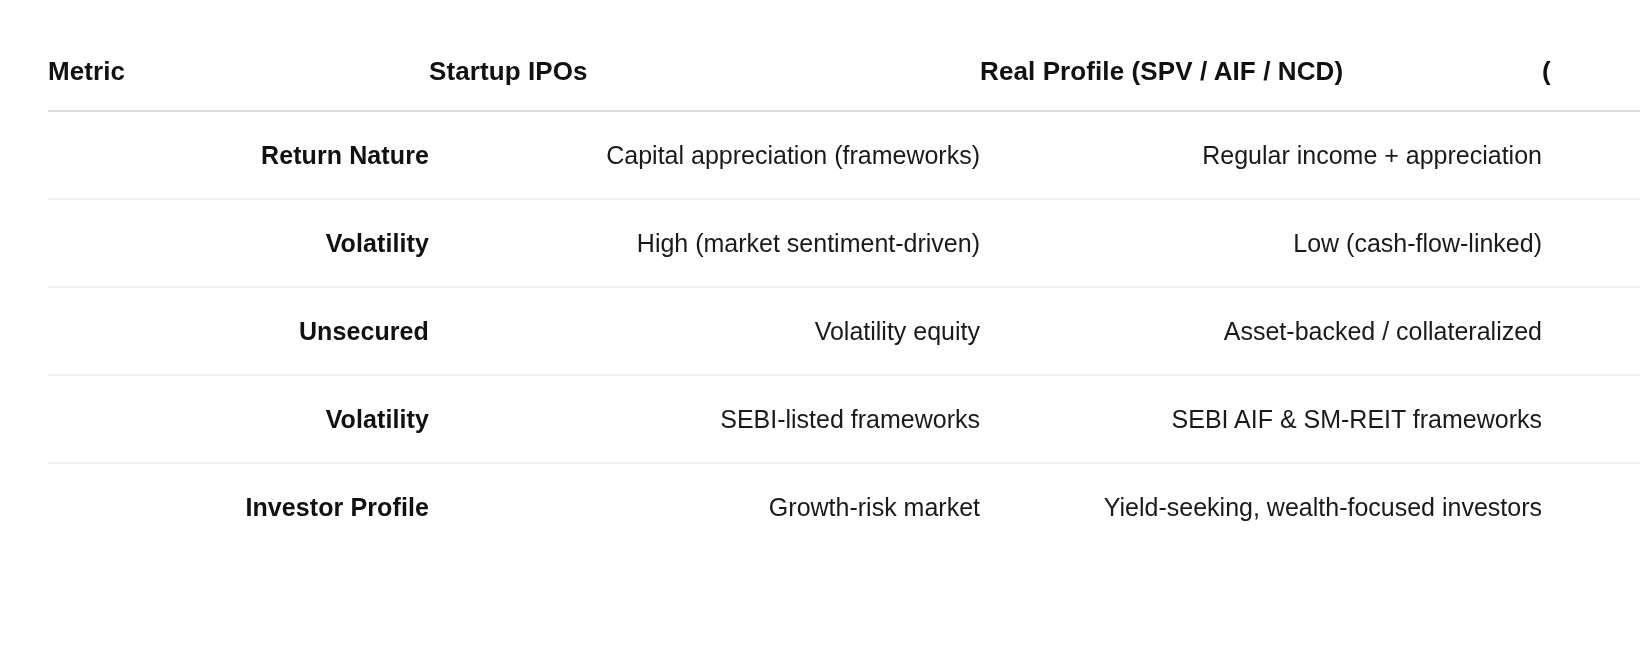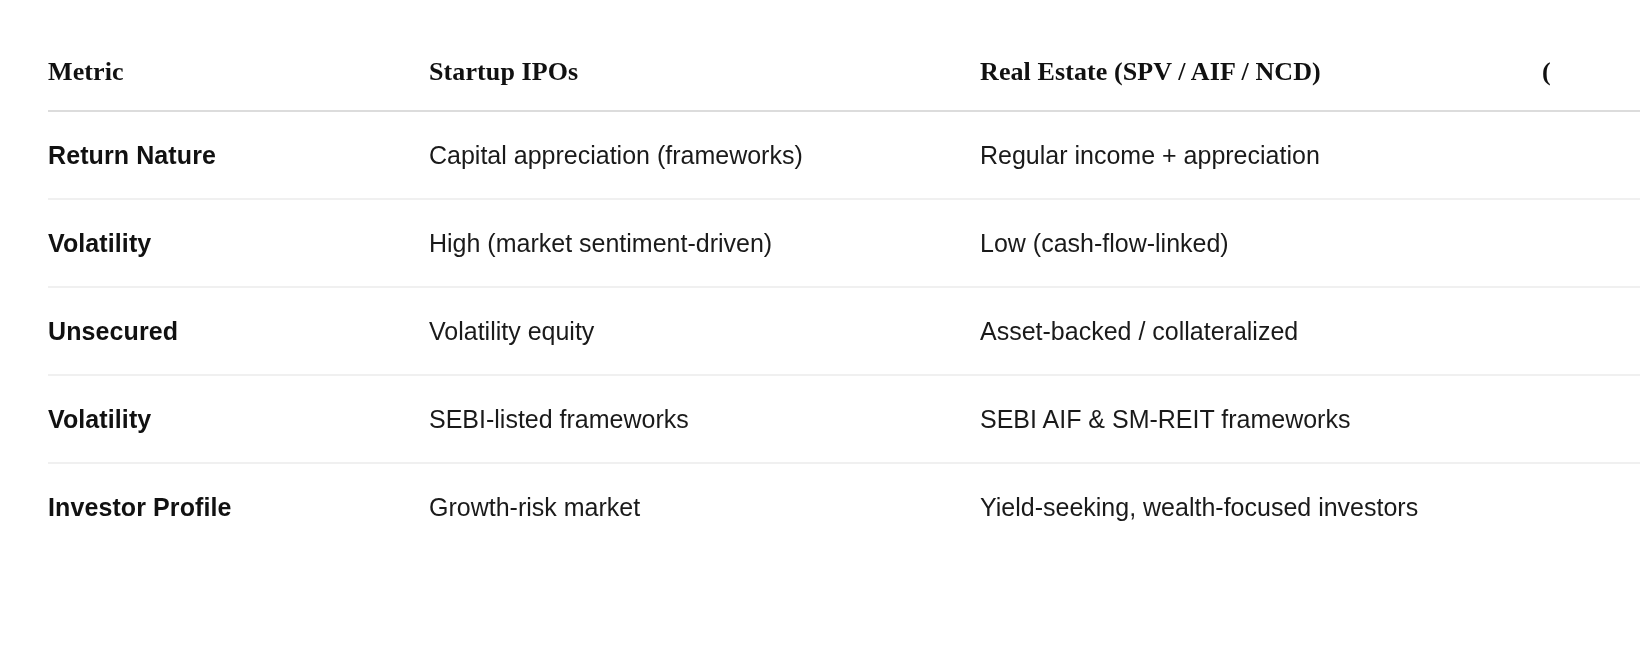--- a/index.html
+++ b/index.html
@@ -52,25 +52,24 @@
     text-align: left;
     vertical-align: bottom;
     font-size: 26px;
     font-weight: bold;
     line-height: 1.2;
     color: #111111;
     letter-spacing: 0.1px;
     padding: 0 0 23px 0;
     border-bottom: 2px solid #dcdcdc;
     white-space: nowrap;
-    font-family: Liberation Serif, serif;
   }
 
   tbody td {
-    text-align: left;
+    text-align: right;
     vertical-align: middle;
     font-size: 25px;
     line-height: 1.25;
     color: #1a1a1a;
     padding: 25px 0 25px 0;
     height: 36px;
     border-bottom: 2px solid #f0f0f0;
     white-space: nowrap;
   }
 
@@ -95,21 +94,21 @@
         <col class="c-metric">
         <col class="c-ipo">
         <col class="c-realest">
         <col class="c-fourth">
       </colgroup>
 
       <thead>
         <tr>
           <th>Metric</th>
           <th>Startup IPOs</th>
-          <th>Real Estate (SPV / AIF / NCD)</th>
+          <th>Real Profile (SPV / AIF / NCD)</th>
           <th>(</th>
         </tr>
       </thead>
 
       <tbody>
         <tr>
           <td class="metric-cell">Return Nature</td>
           <td>Capital appreciation (frameworks)</td>
           <td>Regular income + appreciation</td>
           <td></td>

